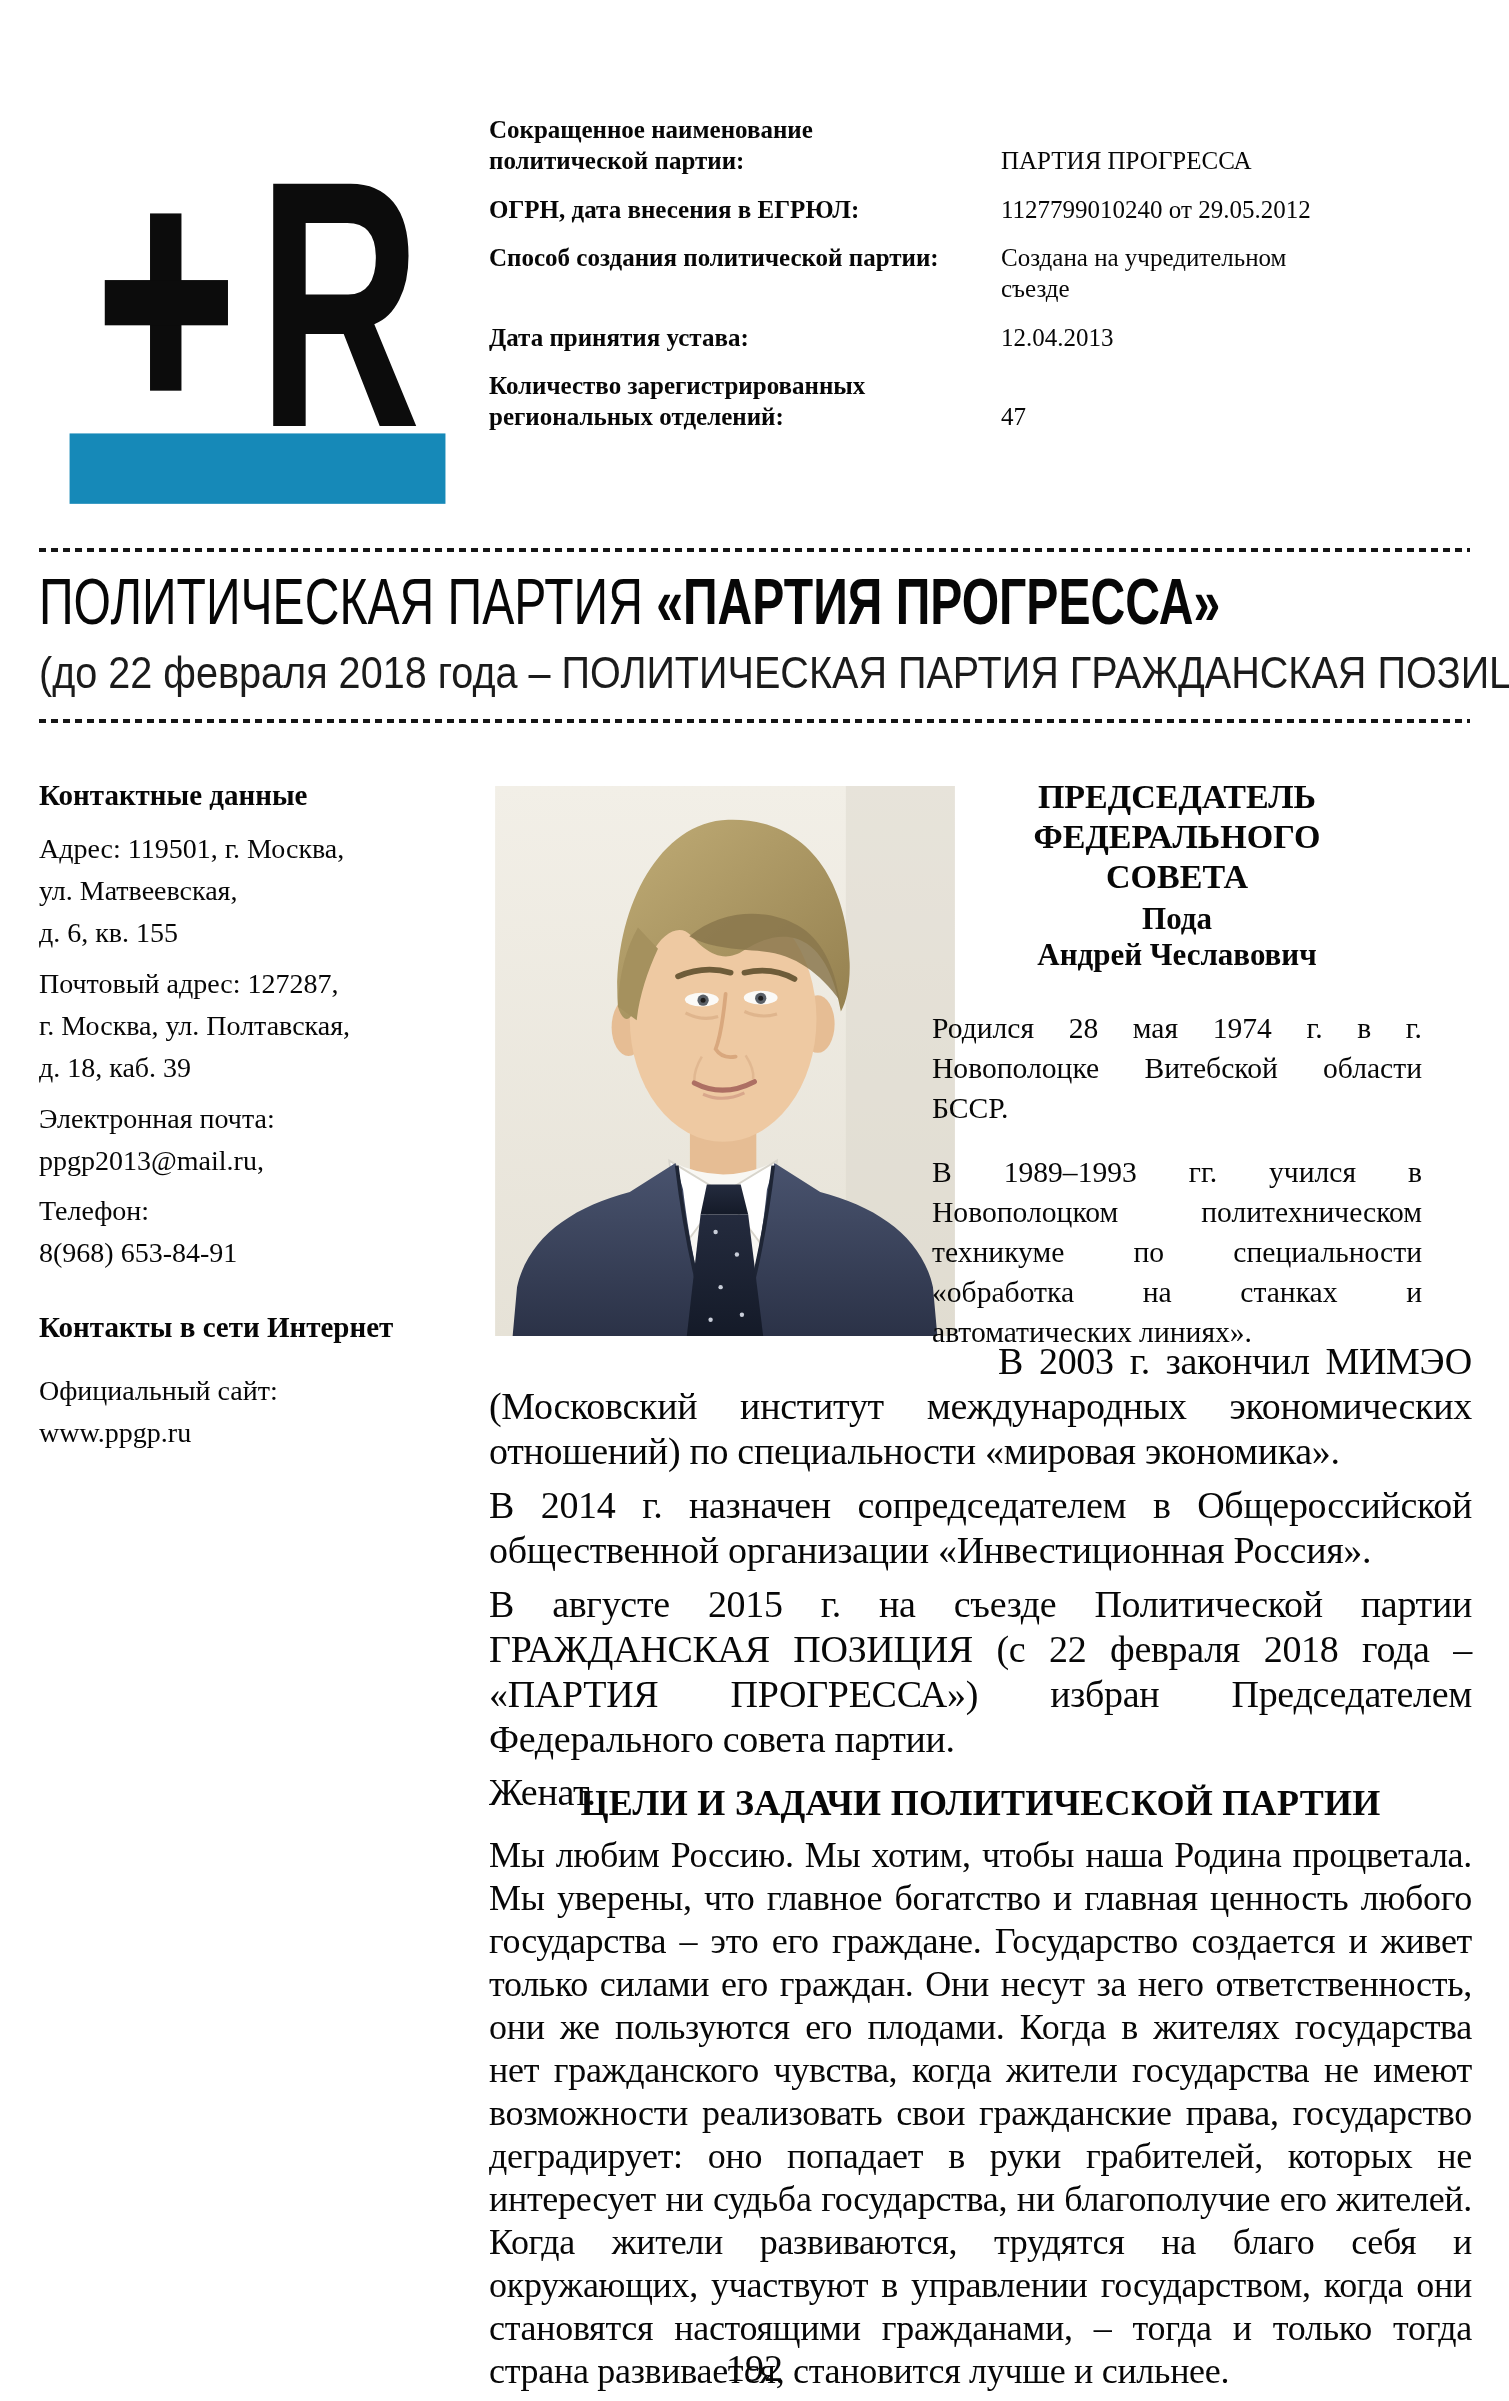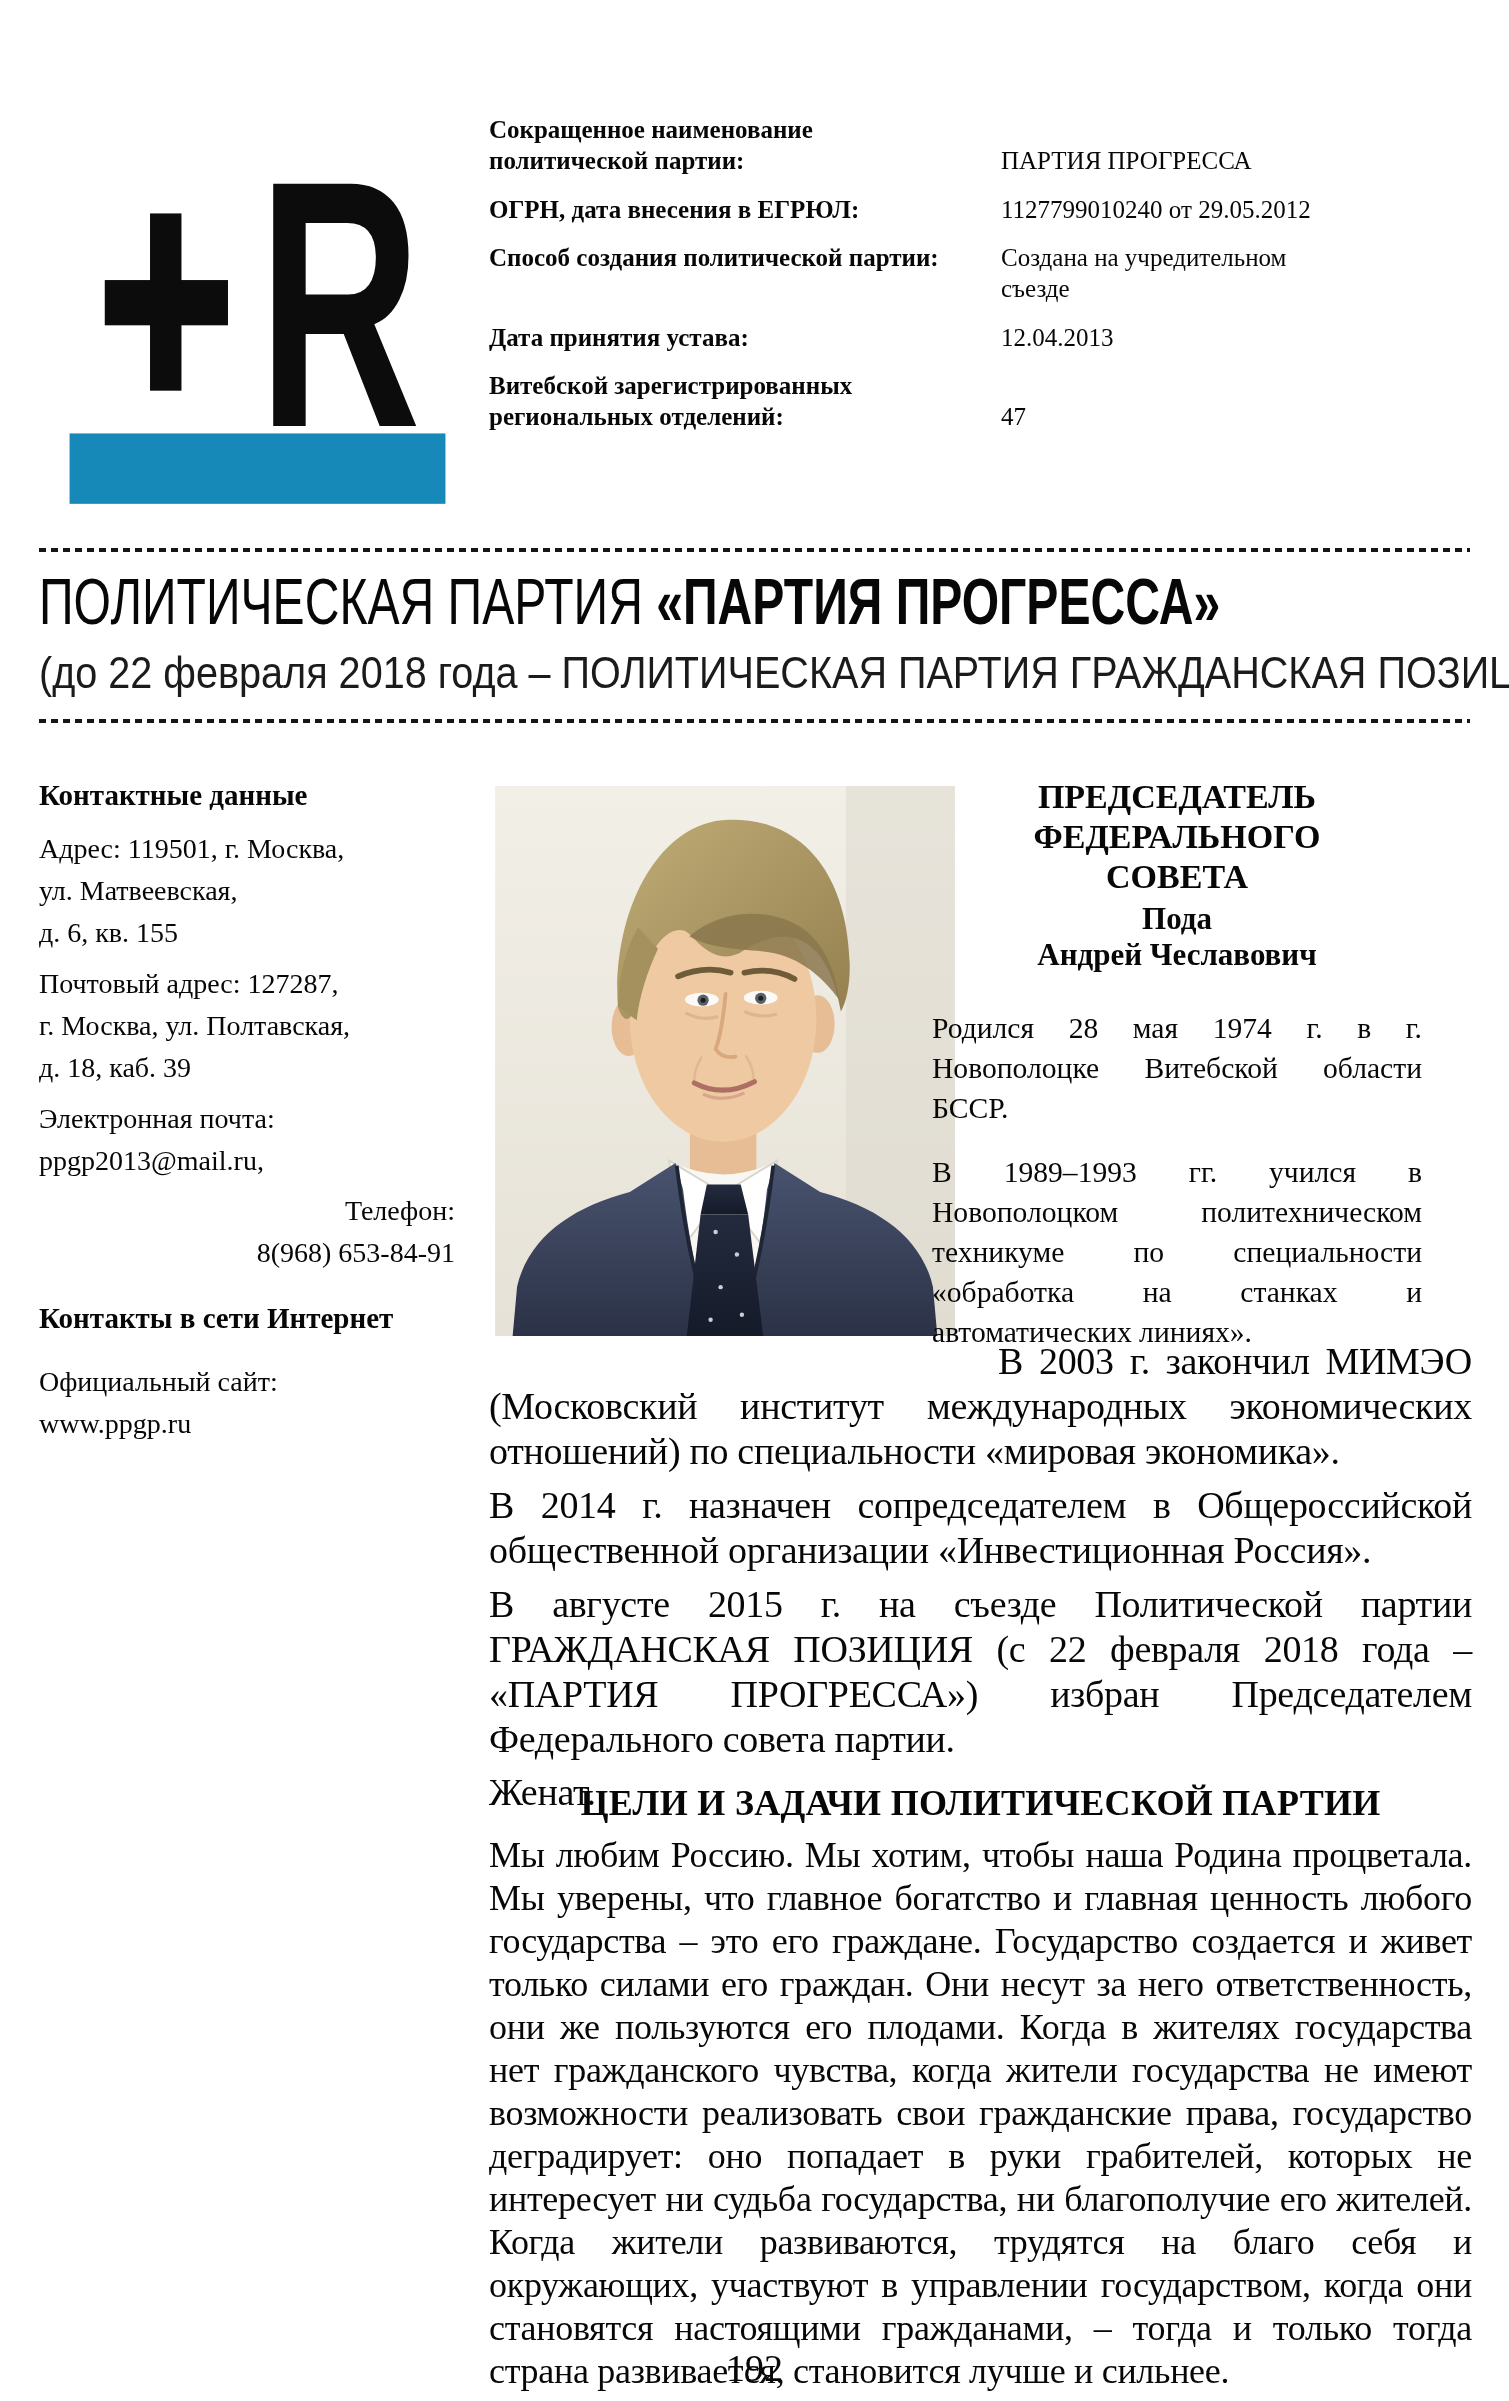--- a/index.html
+++ b/index.html
@@ -27,21 +27,21 @@
     font-family:"Liberation Sans", sans-serif;font-size:65px;line-height:64px;
     font-weight:400;white-space:nowrap;transform:scaleX(.74);transform-origin:0 0;}
   .title .t-bold{font-weight:700;}
   .subtitle{position:absolute;left:39px;top:650px;
     font-family:"Liberation Sans", sans-serif;font-size:45px;line-height:45px;font-weight:400;
     white-space:nowrap;transform:scaleX(.88);transform-origin:0 0;color:#1b1b1b;}
   
   .contacts{position:absolute;left:39px;top:778px;width:416px;font-size:28px;line-height:42px;}
   .contacts .head{font-weight:bold;font-size:29px;line-height:35px;margin-bottom:15px;}
   .c-block{margin-bottom:8.8px;}
-  .c-phone{margin-bottom:27px;text-align:right;}
+  .c-phone{margin-bottom:36px;}
   .contacts .head2{font-weight:bold;font-size:29px;line-height:35px;margin-bottom:25px;}
   
   .photo{position:absolute;left:494px;top:786px;width:462px;height:550px;margin:0;}
   .photo svg{display:block;width:100%;height:100%;}
   
   .leader{position:absolute;left:932px;top:777px;width:490px;}
   .leader .post{font-weight:bold;font-size:34px;line-height:40px;text-align:center;}
   .leader .surname{font-weight:bold;font-size:31px;line-height:36px;text-align:center;margin-top:3.8px;}
   .leader .fio{font-weight:bold;font-size:31px;line-height:36px;text-align:center;}
   .leader p{margin:24px 0 0;font-size:29.6px;line-height:40px;text-align:justify;}
@@ -103,21 +103,21 @@
     <div class="info-row">
       <div class="lbl">
         <div>Дата принятия устава:</div>
       </div>
       <div class="val">
         <div>12.04.2013</div>
       </div>
     </div>
     <div class="info-row align-end">
       <div class="lbl">
-        <div>Витебской зарегистрированных</div>
+        <div>Количество зарегистрированных</div>
         <div>региональных отделений:</div>
       </div>
       <div class="val">
         <div>47</div>
       </div>
     </div>
   </div>
 
   <div class="divider d1"></div>
 

